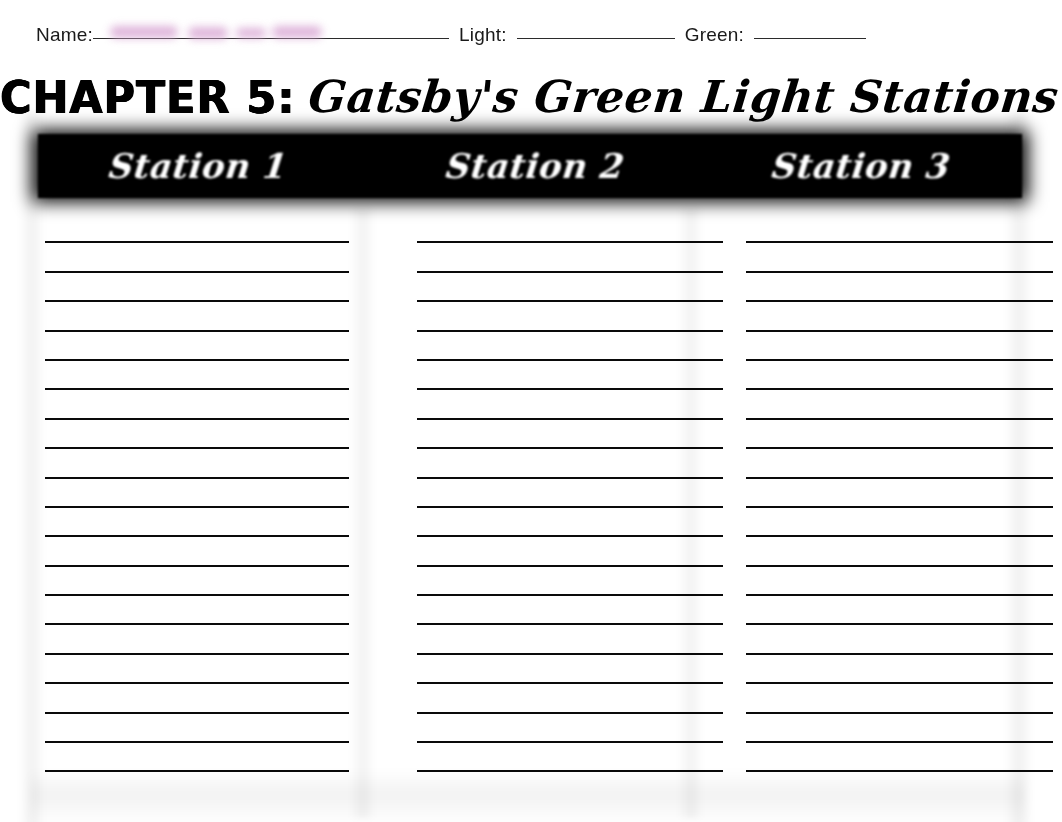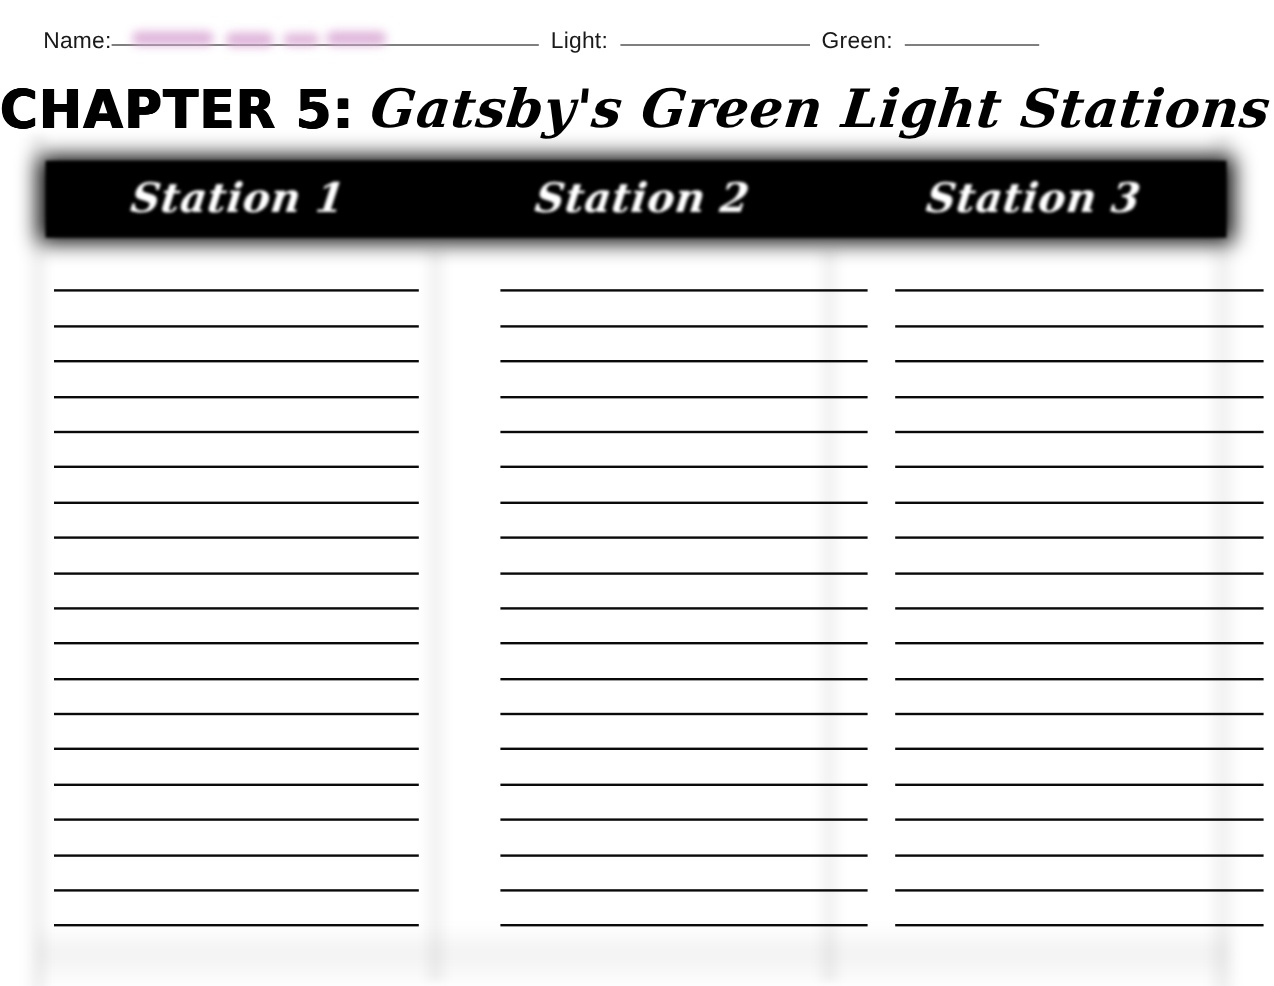--- a/index.html
+++ b/index.html
@@ -96,21 +96,21 @@
   #name-redaction i:nth-child(3){ left: 128px; width: 30px; top: 6px; height: 10px; }
   #name-redaction i:nth-child(4){ left: 164px; width: 50px; top: 4px; }
 
   
   #title-row {
     position: absolute;
     left: 0; top: 60px;
     width: 1062px;
     height: 62px;
     display: flex;
-    align-items: center;
+    align-items: flex-end;
     justify-content: center;
     white-space: nowrap;
   }
   
   #chapter-label {
     font-family: "DejaVu Sans", sans-serif;
     font-weight: bold;
     font-size: 42px;
     letter-spacing: 1px;
     color: #000;

